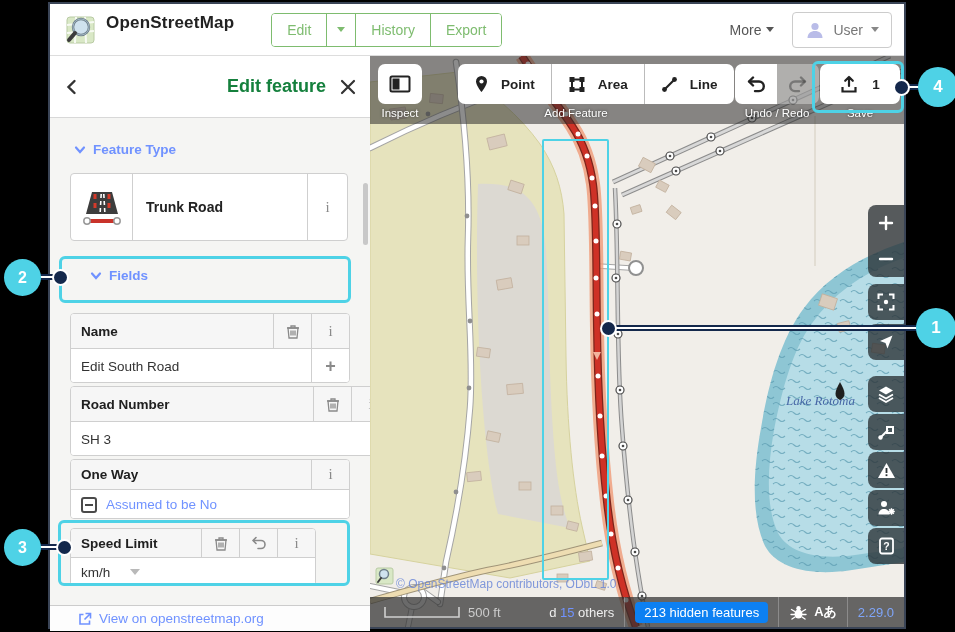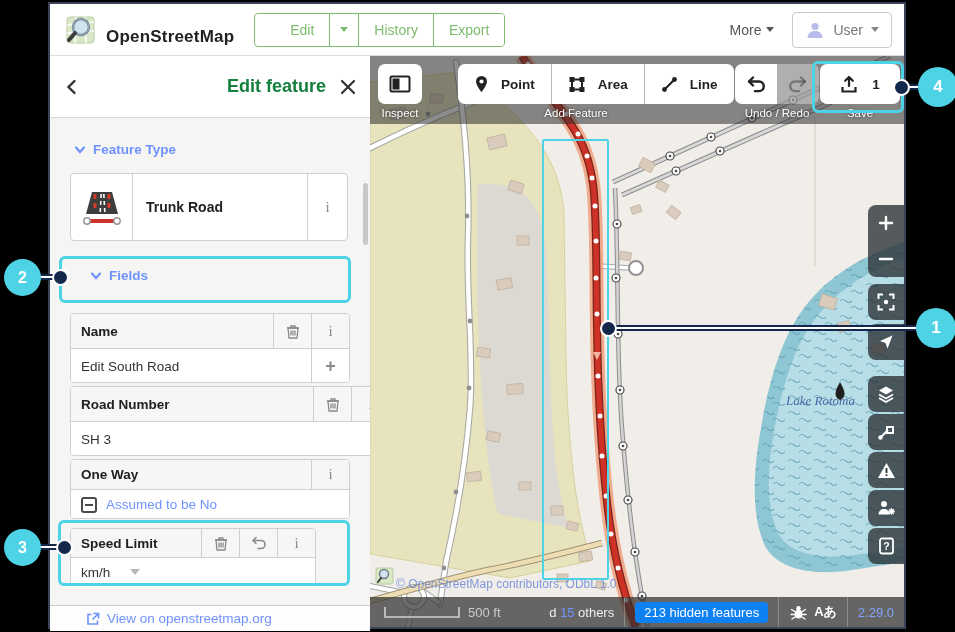--- a/index.html
+++ b/index.html
@@ -7,23 +7,23 @@
   body { font-family:"Liberation Sans", sans-serif; background:#000; position:relative; overflow:hidden; }
   .stage { position:absolute; inset:0; background:#000; }
 
   
   .window { position:absolute; left:48px; top:2px; width:858px; height:627px;
             background:#fff; border:2px solid #3a4456; }
 
   
   .topnav { position:absolute; left:0; top:0; width:854px; height:52px; background:#fff;
             border-bottom:1px solid #ddd; display:flex; align-items:center; }
-  .brand { display:flex; align-items:flex-end; gap:8px; margin-left:14px; }
+  .brand { display:flex; align-items:flex-start; gap:8px; margin-left:14px; }
   .brand-title { font-size:17px; font-weight:bold; color:#222; letter-spacing:.2px; }
-  .navgroup { display:flex; margin-left:20px; border:1px solid #7ebc6f; border-radius:4px; overflow:hidden; height:34px;padding-left:20px; }
+  .navgroup { display:flex; margin-left:37px; border:1px solid #7ebc6f; border-radius:4px; overflow:hidden; height:34px; }
   .navbtn { display:flex; align-items:center; justify-content:center; padding:0 15px; color:#7ebc6f;
             font-size:14px; background:#fff; border-right:1px solid #7ebc6f; cursor:pointer; }
   .navbtn:last-child { border-right:none; }
   .caret { width:0; height:0; border-left:4.5px solid transparent; border-right:4.5px solid transparent;
            border-top:5px solid #7ebc6f; display:inline-block; }
   .nav-right { margin-left:auto; display:flex; align-items:center; gap:18px; margin-right:12px; }
   .more { color:#555; font-size:14px; display:flex; align-items:center; gap:5px; cursor:pointer; }
   .more .caret { border-top-color:#555; }
   .userbtn { display:flex; align-items:center; gap:8px; border:1px solid #ccc; border-radius:4px;
              height:36px; padding:0 12px; color:#777; font-size:14px; cursor:pointer; }
@@ -45,21 +45,21 @@
   .card-v .val { flex:1; display:flex; align-items:center; padding:0 10px; font-size:13.5px; color:#333; }
   .info-i { font-family:"Liberation Serif", serif; font-size:15px; color:#8a8a8a; }
   .plus { font-size:18px; color:#8a8a8a; font-weight:bold; }
   .combo-caret { width:0; height:0; border-left:5px solid transparent; border-right:5px solid transparent;
                  border-top:6px solid #b9b9b9; margin-left:auto; margin-right:9px; }
   .checkbox { width:16px; height:16px; border:2px solid #4a4a4a; border-radius:3px; position:relative; margin-right:9px; flex:none; }
   .checkbox::after { content:""; position:absolute; left:2px; right:2px; top:5px; height:2px; background:#4a4a4a; }
   .blue-text { color:#7092ff; }
   .cursor-bar { width:1px; height:15px; background:#222; display:inline-block; margin-left:1px; vertical-align:middle; }
   .side-foot { position:absolute; left:0; top:549px; width:100%; height:26px; background:#fdfdfd;
-               border-top:1px solid #ccc; display:flex; align-items:center; padding-left:36px; }
+               border-top:1px solid #ccc; display:flex; align-items:center; padding-left:28px; }
   .side-foot a { color:#7092ff; font-size:13.5px; text-decoration:none; display:flex; align-items:center; gap:7px; cursor:pointer; }
   .scroll-thumb { position:absolute; right:2px; top:65px; width:5px; height:62px; background:#c8c8c8; border-radius:3px; }
 
   
   .map { position:absolute; left:320px; top:52px; width:534px; height:571px; overflow:hidden; background:#f1eee9; }
   .map svg.base { position:absolute; left:0; top:0; }
 
   .maptoolbar { position:absolute; left:0; top:0; width:100%; height:68px; background:rgba(45,45,45,.55); z-index:10; }
   .tbtn { position:absolute; top:8px; height:40px; background:#fff; border-radius:7px; display:flex;
           align-items:center; justify-content:center; gap:8px; font-size:13.5px; font-weight:bold; color:#222; cursor:pointer; }

